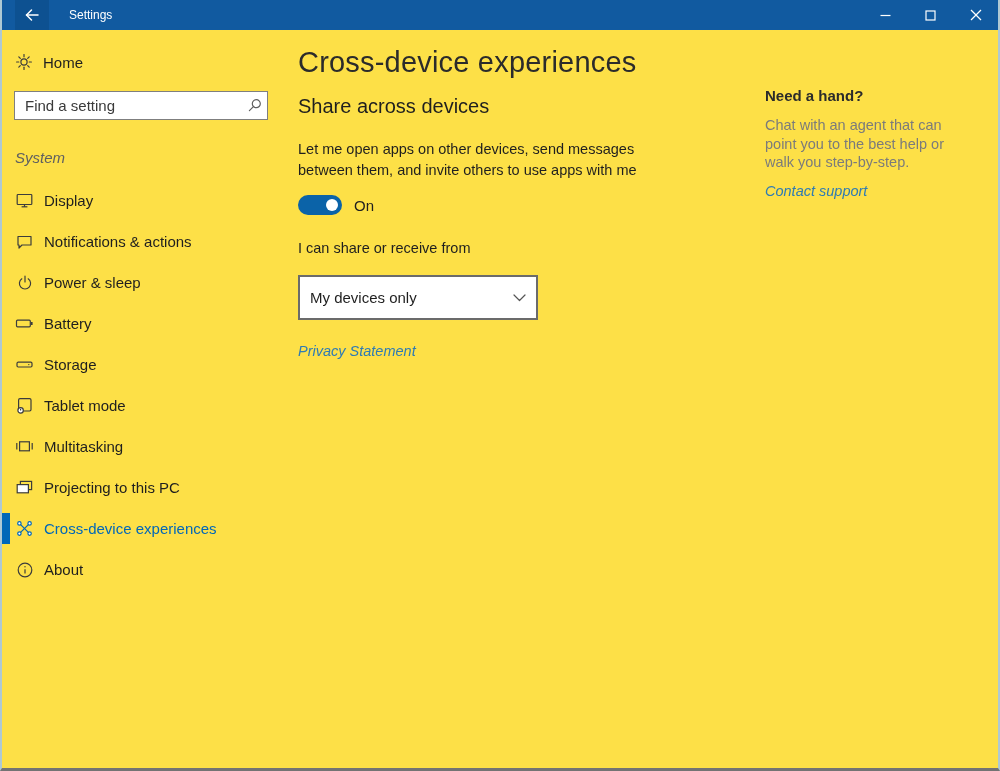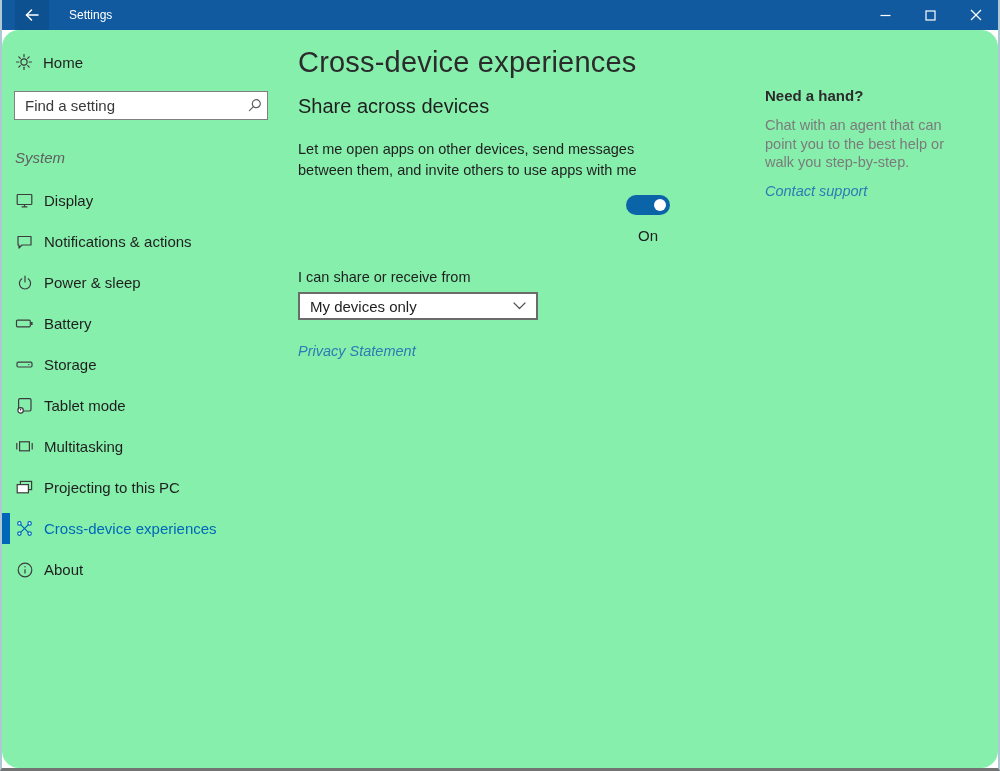--- a/index.html
+++ b/index.html
@@ -9,21 +9,21 @@
     border-left:2px solid #aec9d4; border-right:2px solid #aec9d4; border-bottom:3px solid #737373;
     background:#fff;
   }
   
   .titlebar { height:30px; background:#115aa0; display:flex; align-items:center; flex:0 0 auto; }
   .back-btn { width:34px; height:30px; margin-left:13px; background:#0d5191; display:flex; align-items:center; justify-content:center; cursor:pointer; }
   .title-text { color:#fff; font-size:12px; margin-left:20px; }
   .win-controls { margin-left:auto; display:flex; height:30px; }
   .win-btn { width:45px; height:30px; display:flex; align-items:center; justify-content:center; cursor:pointer; }
   
-  .app-body { flex:1; display:flex; background:#86efac; position:relative; overflow:hidden;border-radius:17px; }
+  .app-body { flex:1; display:flex; background:#fde047; position:relative; overflow:hidden; }
   
   .sidebar { width:278px; flex:0 0 auto; padding-top:17px; }
   .home-row { display:flex; align-items:center; gap:10px; padding:6px 0 6px 13px; font-size:15px; color:#1f1f1f; cursor:pointer; }
   .search-box {
     margin:14px 12px 0 12px; height:29px; border:1px solid #7f7f7f; background:#fff;
     display:flex; align-items:center; padding:0 4px 0 10px;
   }
   .search-box input { border:none; outline:none; flex:1; font-size:15px; color:#3a3a3a; font-family:inherit; background:transparent; }
   .search-box input::placeholder { color:#3a3a3a; opacity:1; }
   .section-label { margin:29px 0 0 13px; font-size:15px; color:#606060;font-style:italic; }
@@ -31,27 +31,27 @@
   .nav-item { position:relative; height:41px; display:flex; align-items:center; gap:10px; padding-left:13px; font-size:15px; color:#1f1f1f; cursor:pointer; }
   .nav-item .icon { width:19px; height:19px; display:flex; align-items:center; justify-content:center; color:#3c3c3c; }
   .nav-item.selected { color:#0067b8; }
   .nav-item.selected .icon { color:#0067b8; }
   .nav-item.selected::before { content:""; position:absolute; left:0; top:5px; width:8px; height:31px; background:#0067b8; }
   
   .main { flex:1; position:relative; padding:16px 0 0 18px; }
   .page-title { font-size:29px; font-weight:300; color:#2b2b2b; letter-spacing:0.2px; }
   .section-title { margin-top:16px; font-size:20px; font-weight:400; color:#1f1f1f; }
   .toggle-desc { margin-top:21px; font-size:14.5px; line-height:1.42; color:#1f1f1f; max-width:362px; }
-  .toggle-row { margin-top:15px; display:flex; align-items:center; gap:12px;flex-direction:column; }
+  .toggle-row { margin-top:15px; display:flex; align-items:center; gap:12px; }
   .toggle { width:44px; height:20px; border-radius:10px; background:#0b63a8; position:relative; cursor:pointer; }
   .toggle .knob { position:absolute; top:4px; right:4px; width:12px; height:12px; border-radius:50%; background:#fff; }
   .toggle-state { font-size:15px; color:#1f1f1f; }
   .share-label { margin-top:25px; font-size:14.5px; color:#1f1f1f; }
   .dropdown {
-    margin-top:7px; width:240px; height:28px; border:2px solid #6b6b6b; background:#fff;
+    margin-top:19px; width:240px; height:45px; border:2px solid #6b6b6b; background:#fff;
     display:flex; align-items:center; padding:0 10px; cursor:pointer;
   }
   .dropdown .value { flex:1; font-size:15px; color:#1f1f1f; }
   .link { color:#2e7bb4; font-size:14.5px; cursor:pointer; text-decoration:none; display:inline-block;font-style:italic; }
   .privacy { margin-top:22px; }
   
   .help-panel { position:absolute; top:57px; right:33px; width:200px; }
   .help-title { font-size:15px; font-weight:700; color:#2b2b2b; }
   .help-body { margin-top:12px; font-size:14.5px; line-height:1.28; color:#7b7b7b; }
   .help-link { margin-top:11px; font-size:14.5px; }

